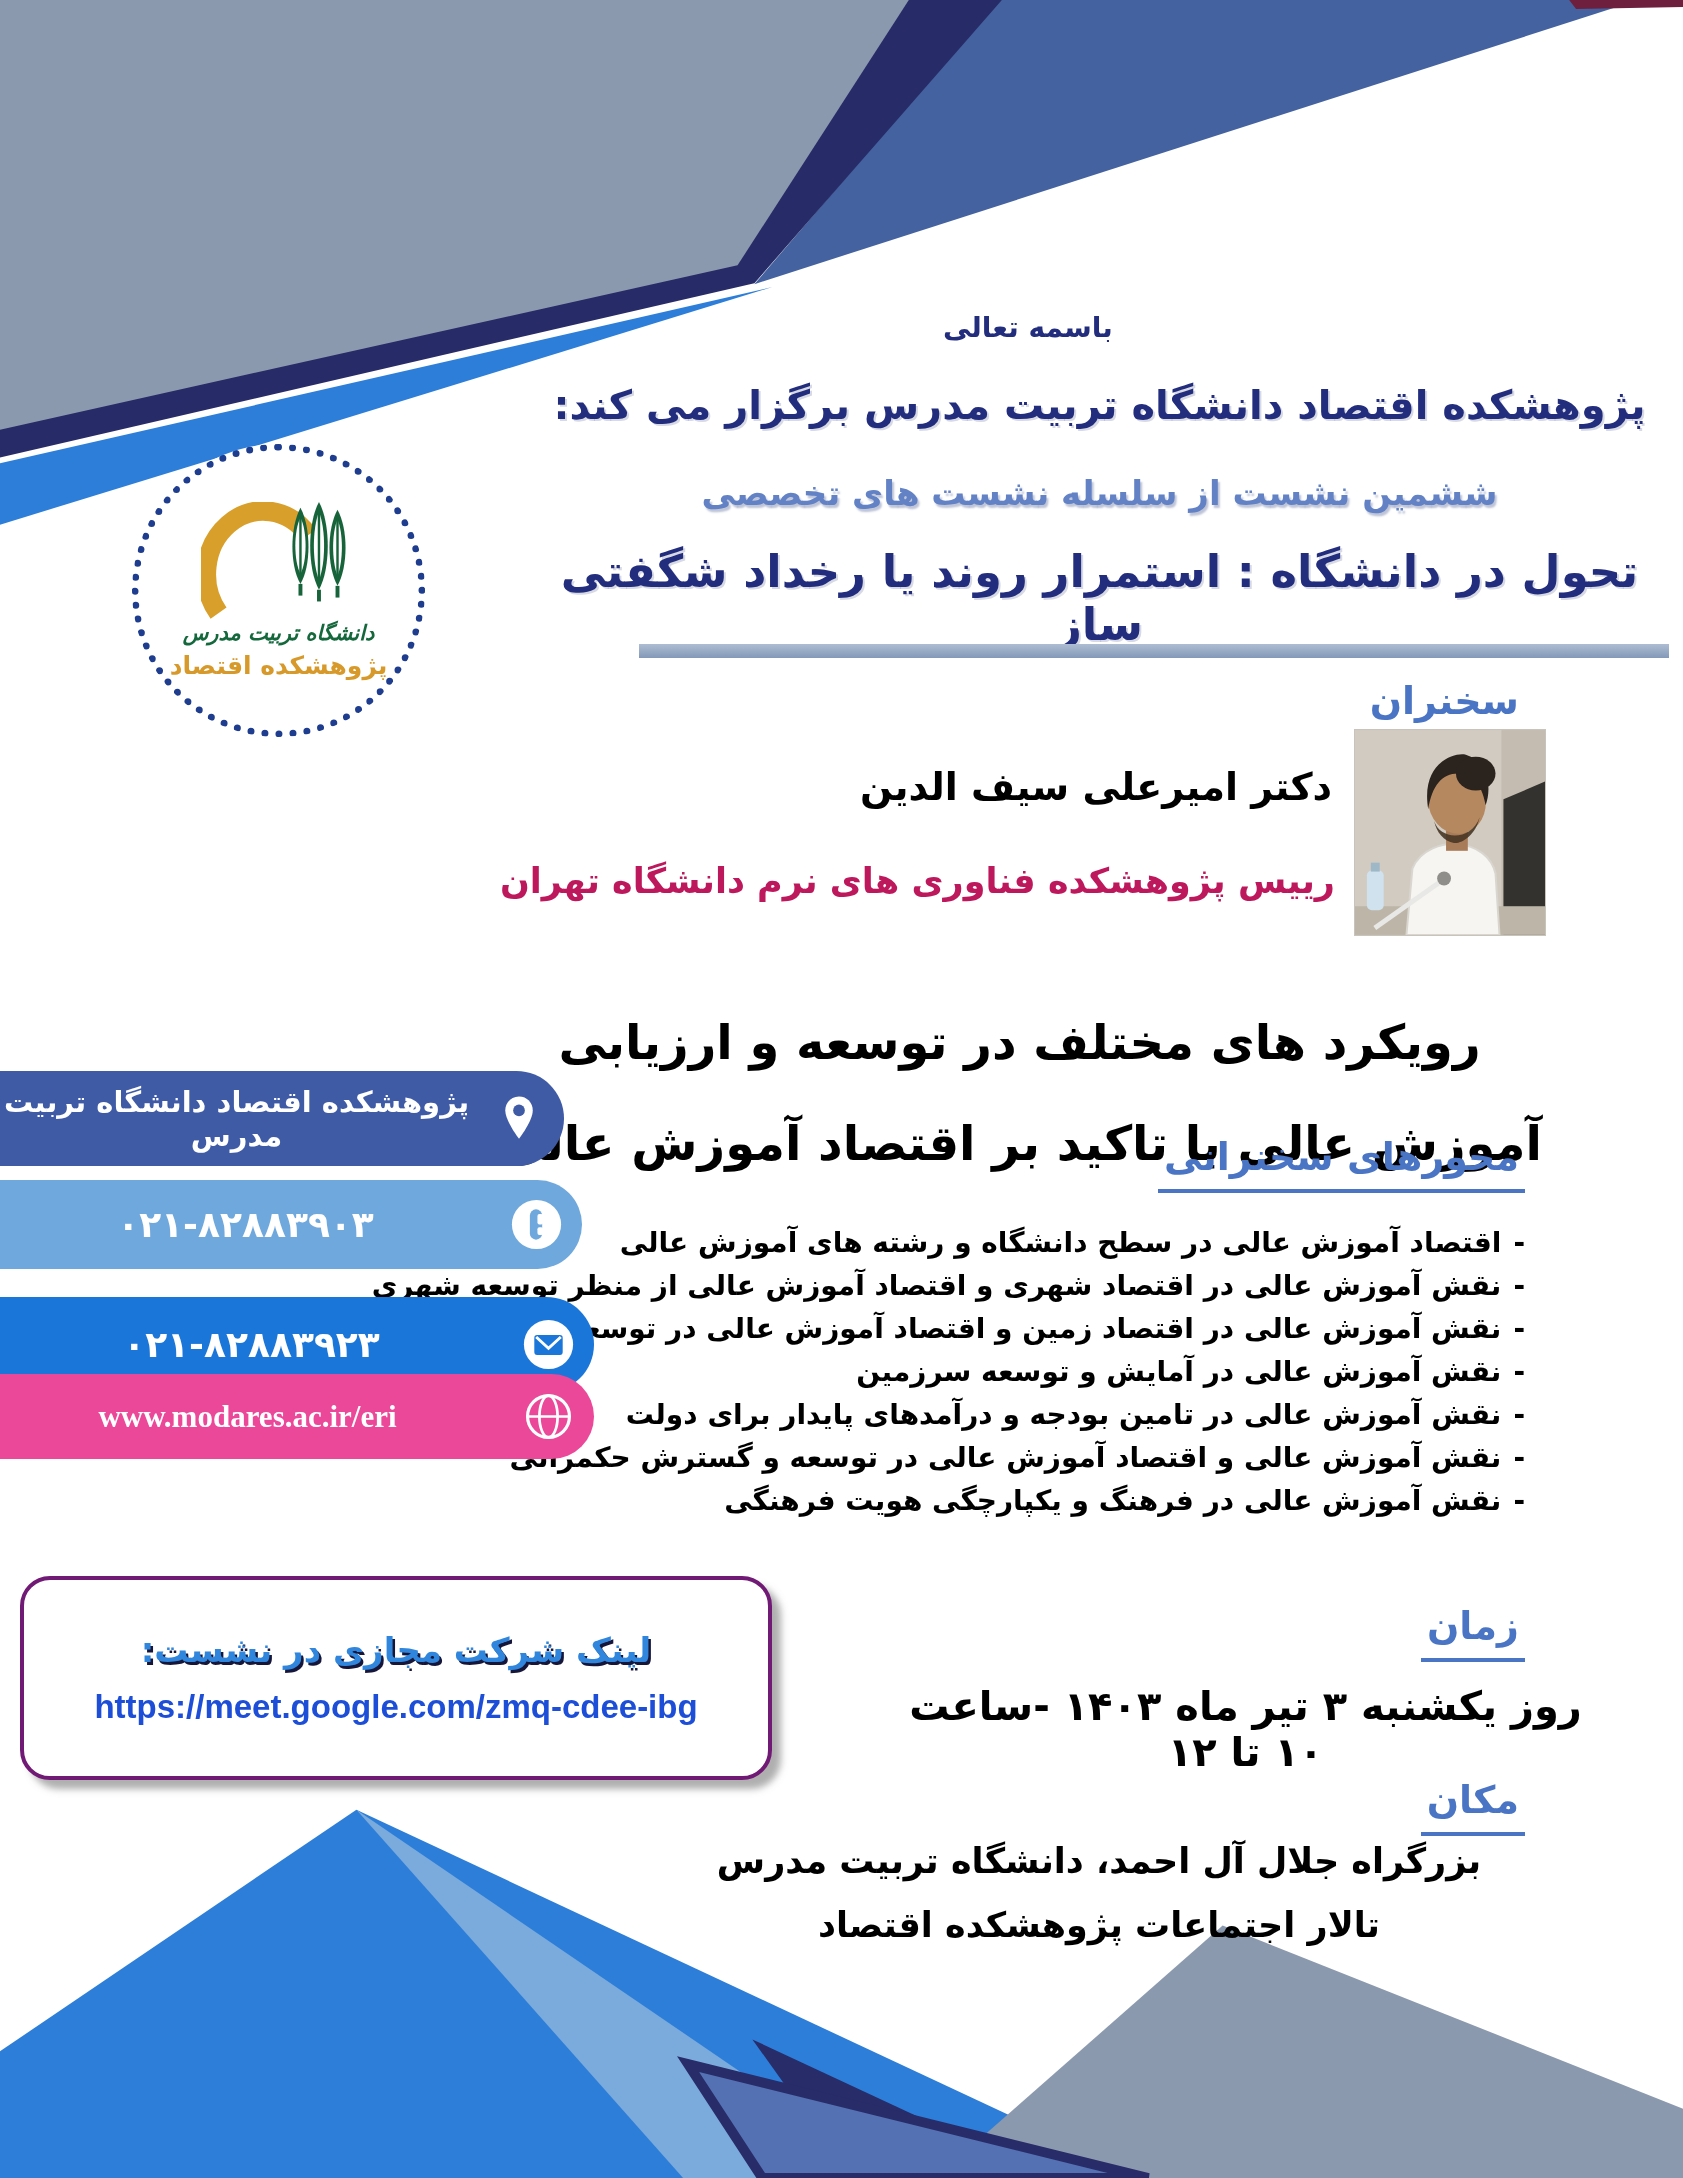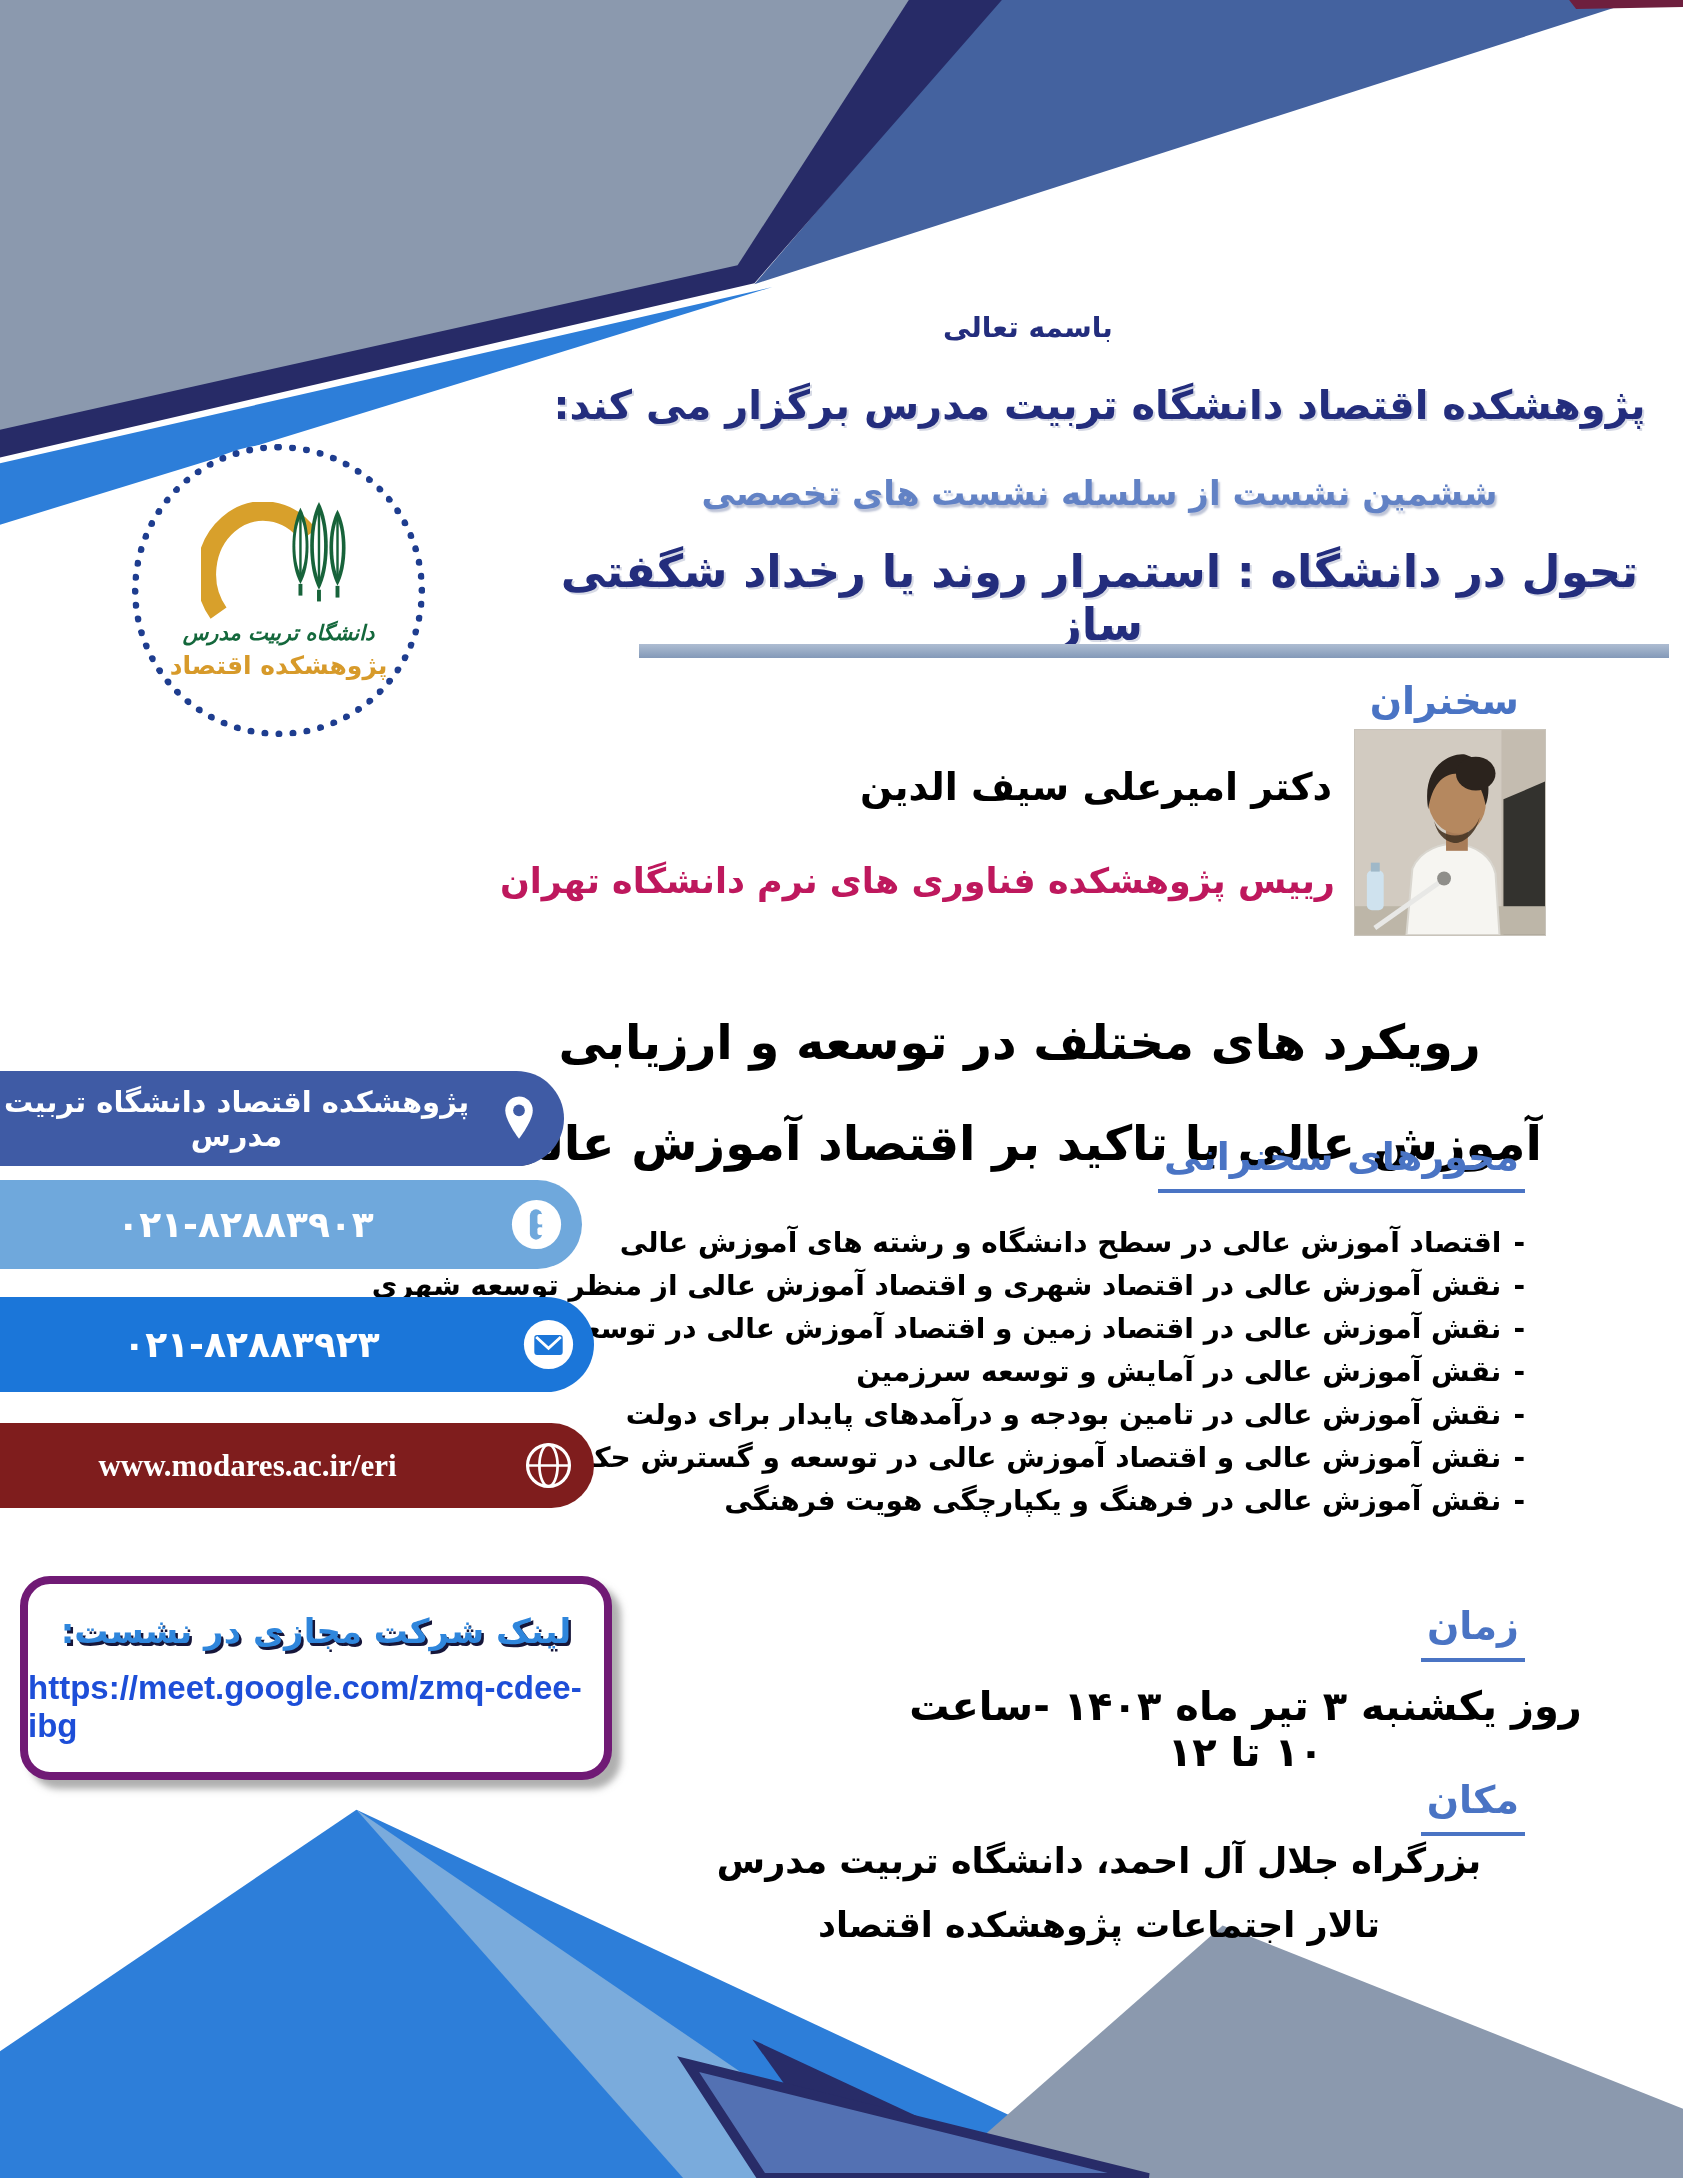--- a/index.html
+++ b/index.html
@@ -55,26 +55,26 @@
   
   .pill{left:0;display:flex;align-items:center;color:#fff;z-index:2;
         border-radius:0 48px 48px 0;direction:rtl;}
   .pill .ico{width:91px;display:flex;align-items:center;justify-content:center;flex:0 0 91px;}
   .pill .txt{flex:1;text-align:center;font-weight:bold;}
   .pill-address{top:1071px;height:95px;width:564px;background:#3f5ba5;}
   .pill-address .txt{font-size:29px;}
   .pill-phone{top:1180px;height:89px;width:582px;background:#6fa8dc;}
   .pill-mail{top:1297px;height:95px;width:594px;background:#1b76d9;}
   .pill-phone .txt,.pill-mail .txt{font-size:36px;}
-  .pill-web{top:1423px;height:85px;width:594px;background:#7f1d1d;gap:8px;}
+  .pill-web{top:1374px;height:85px;width:594px;background:#ec4899;gap:8px;}
   .pill-web .txt{font-size:31px;font-family:"Liberation Serif","DejaVu Serif",serif;direction:ltr;}
 
   
-  .link-box{left:20px;top:1576px;width:592px;height:204px;box-sizing:border-box;
-            background:#fff;border:8px solid #701a75;border-radius:30px;z-index:2;
+  .link-box{left:20px;top:1576px;width:752px;height:204px;box-sizing:border-box;
+            background:#fff;border:4px solid #701a75;border-radius:30px;z-index:2;
             box-shadow:9px 9px 7px rgba(110,110,110,.55);
             display:flex;flex-direction:column;align-items:center;justify-content:center;gap:18px;}
   .link-label{font-size:34px;font-weight:bold;color:#2f86dc;
               text-shadow:2.5px 2.5px 0 #16163a;}
   .link-url{font-size:33px;font-weight:bold;color:#1d4ed8;direction:ltr;
             font-family:Liberation Sans, sans-serif;}
 </style>
 </head>
 <body>
 

